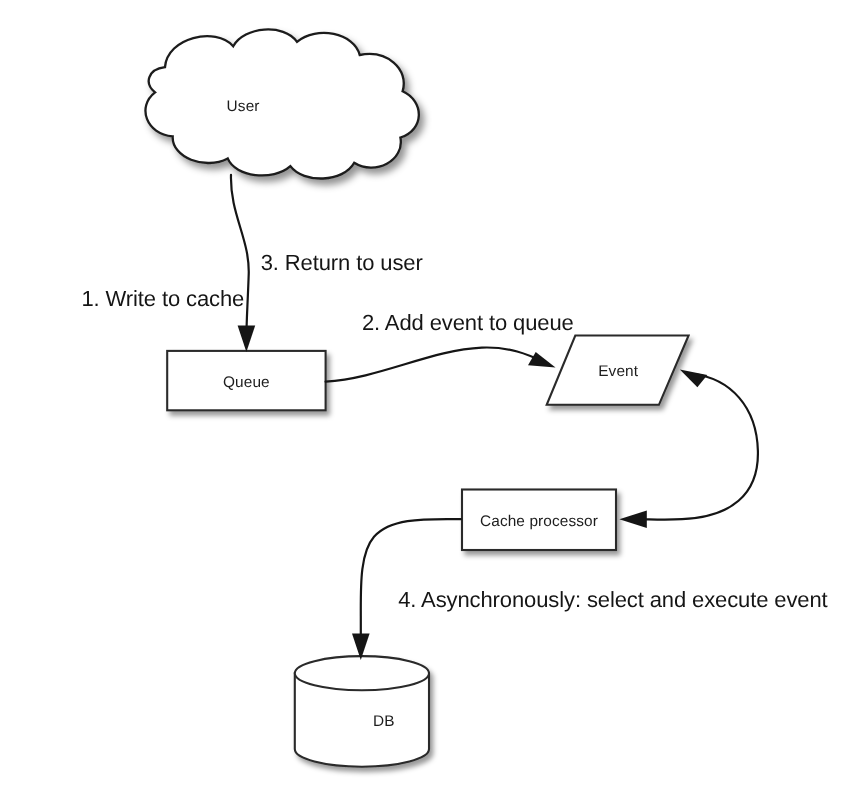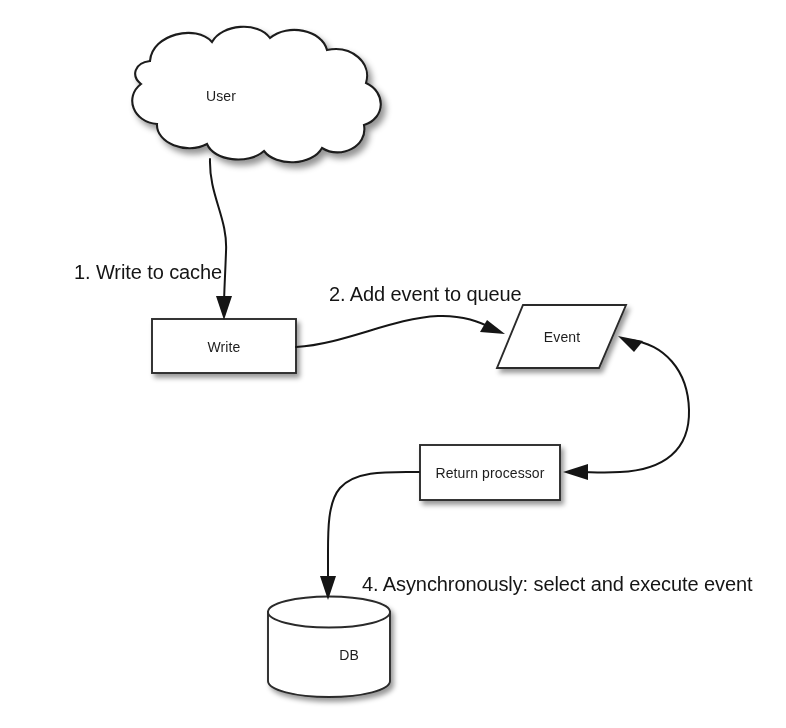--- a/index.html
+++ b/index.html
@@ -143,28 +143,29 @@
       <path class="edge" d="M 419 472
                C 389 472, 356 470, 340 488
                C 327 503, 328 534, 328 560
                C 328 574, 328 582, 328 588"></path>
       <polygon class="arrow-head" points="328,600 320,576 336,576"></polygon>
     </g>
   </svg>
 
   <div class="node-label" style="left:221px; top:96px;">User</div>
 
-  <div class="node-label" style="left:224px; top:347px;">Write</div>
+  <div class="node-label" style="left:224px; top:347px;">Queue</div>
 
   <div class="node-label" style="left:562px; top:337px;">Event</div>
 
-  <div class="node-label" style="left:490px; top:473px;">Return processor</div>
+  <div class="node-label" style="left:490px; top:473px;">Cache processor</div>
 
   <div class="node-label" style="left:329px; top:655px;margin-left:20px;">DB</div>
 
   <div class="step-label" style="left:52px; top:261px;margin-left:22px;">1. Write to cache</div>
 
   <div class="step-label" style="left:305px; top:283px;margin-left:24px;">2. Add event to queue</div>
 
+  <div class="step-label" style="left:237px; top:228px;">3. Return to user</div>
 
-  <div class="step-label" style="left:362px; top:535px;margin-top:38px;">4. Asynchronously: select and execute event</div>
+  <div class="step-label" style="left:362px; top:535px;">4. Asynchronously: select and execute event</div>
 
 </div>
 
 </body></html>

